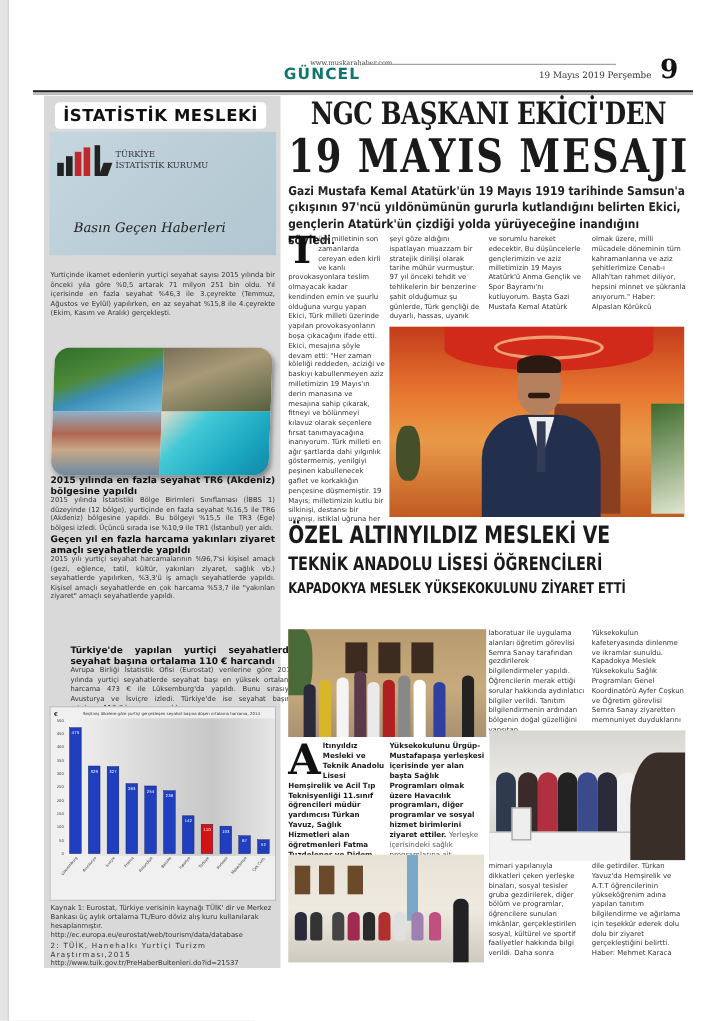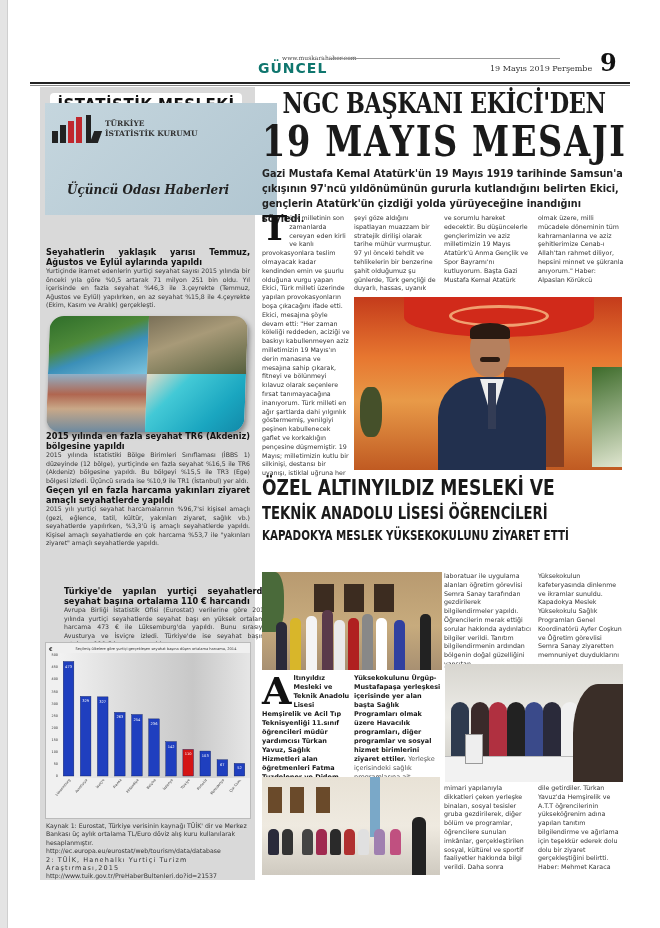--- a/index.html
+++ b/index.html
@@ -19,21 +19,21 @@
   .site-url { position: absolute; left: 252px; top: 8px; font-family: "DejaVu Serif", serif; font-size: 6px; color: #444; }
   .url-line { position: absolute; left: 300px; top: 12px; width: 230px; height: 1px; background: #999; }
   .date { position: absolute; left: 460px; top: 18px; font-family: "DejaVu Serif", serif; font-size: 8px; color: #333; }
   .page-num { position: absolute; left: 570px; top: 2px; font-family: "DejaVu Serif", serif; font-size: 24px; font-weight: bold; color: #111; }
   .masthead-rule { position: absolute; left: 30px; top: 82px; width: 600px; height: 2px; background: #222; }
   .masthead-rule2 { position: absolute; left: 30px; top: 85px; width: 600px; height: 1px; background: #888; }
 
   
   .left-col { position: absolute; left: 40px; top: 87px; width: 215px; height: 793px; background: #d9d9d9; }
   .left-header { position: absolute; left: 10px; top: 6px; width: 192px; height: 24px; background: #fff; border-radius: 4px; text-align: center; font-family: "DejaVu Sans", sans-serif; font-weight: bold; font-size: 15px; line-height: 24px; letter-spacing: 0.5px; color: #111; }
-  .tuik-box { position: absolute; left: 5px; top: 16px; width: 232px; height: 112px; background: linear-gradient(135deg, #c5d6de, #b1c6d1); font-weight: bold; }
+  .tuik-box { position: absolute; left: 5px; top: 33px; width: 206px; height: 112px; background: linear-gradient(135deg, #c5d6de, #b1c6d1); }
   .tuik-logo { position: absolute; left: 7px; top: 12px; width: 48px; height: 28px; }
   .tuik-bar { position: absolute; bottom: 0; width: 6px; background: #222; }
   .tuik-text { position: absolute; left: 60px; top: 16px; font-family: "DejaVu Serif", serif; font-size: 7.5px; color: #333; line-height: 10px; }
   .basin { position: absolute; left: 22px; top: 80px; font-family: "DejaVu Serif", serif; font-style: italic; font-size: 12px; color: #222; }
 
   .lc-text { position: absolute; left: 6px; width: 204px; }
   .lc-h { font-family: "DejaVu Sans", sans-serif; font-weight: bold; font-size: 8.2px; line-height: 10px; color: #111; text-align: justify; }
   .lc-p { font-family: "DejaVu Sans", sans-serif; font-size: 6.2px; line-height: 8.6px; color: #333; text-align: justify; }
 
   .collage { position: absolute; left: 8px; top: 229px; width: 198px; height: 116px; border-radius: 14px; overflow: hidden; transform: skewX(-2deg); box-shadow: 2px 3px 5px rgba(0,0,0,0.4); }
@@ -114,25 +114,24 @@
         <span class="tuik-bar" style="left:8px;height:18px;"></span>
         <span class="tuik-bar" style="left:16px;height:22px;background:#c0272d;"></span>
         <span class="tuik-bar" style="left:24px;height:26px;background:#c0272d;"></span>
         <span class="tuik-bar" style="left:34px;height:28px;width:5px;"></span>
         <span class="tuik-bar" style="left:40px;height:12px;width:8px;transform:skewX(-20deg);"></span>
       </div>
       <div class="tuik-text">
         <div>TÜRKİYE</div>
         <div>İSTATİSTİK KURUMU</div>
       </div>
-      <div class="basin">Üçüncü Odası Haberleri</div>
+      <div class="basin">Basın Geçen Haberleri</div>
     </div>
 
     <div class="lc-text" style="top:160px;">
-      <div class="lc-h">Seyahatlerin yaklaşık yarısı Temmuz, Ağustos ve Eylül aylarında yapıldı</div>
       <div class="lc-p">Yurtiçinde ikamet edenlerin yurtiçi seyahat sayısı 2015 yılında bir önceki yıla göre %0,5 artarak 71 milyon 251 bin oldu. Yıl içerisinde en fazla seyahat %46,3 ile 3.çeyrekte (Temmuz, Ağustos ve Eylül) yapılırken, en az seyahat %15,8 ile 4.çeyrekte (Ekim, Kasım ve Aralık) gerçekleşti.</div>
     </div>
 
     <div class="collage">
       <div class="col-q" style="left:0;top:0;background:linear-gradient(160deg,#2f6e2a 0%,#4e8a3a 40%,#3b8fb8 60%,#7cc3de 100%);"></div>
       <div class="col-q" style="left:50%;top:0;background:linear-gradient(160deg,#7a7058 0%,#a89a78 40%,#56603e 100%);"></div>
       <div class="col-q" style="left:0;top:50%;background:linear-gradient(180deg,#8fb0c8 0%,#b06650 35%,#c9a888 60%,#6d8aa0 100%);"></div>
       <div class="col-q" style="left:50%;top:50%;background:linear-gradient(135deg,#e6dcc8 0%,#43c9d6 30%,#1aa6c0 70%,#1289a8 100%);"></div>
     </div>
 

